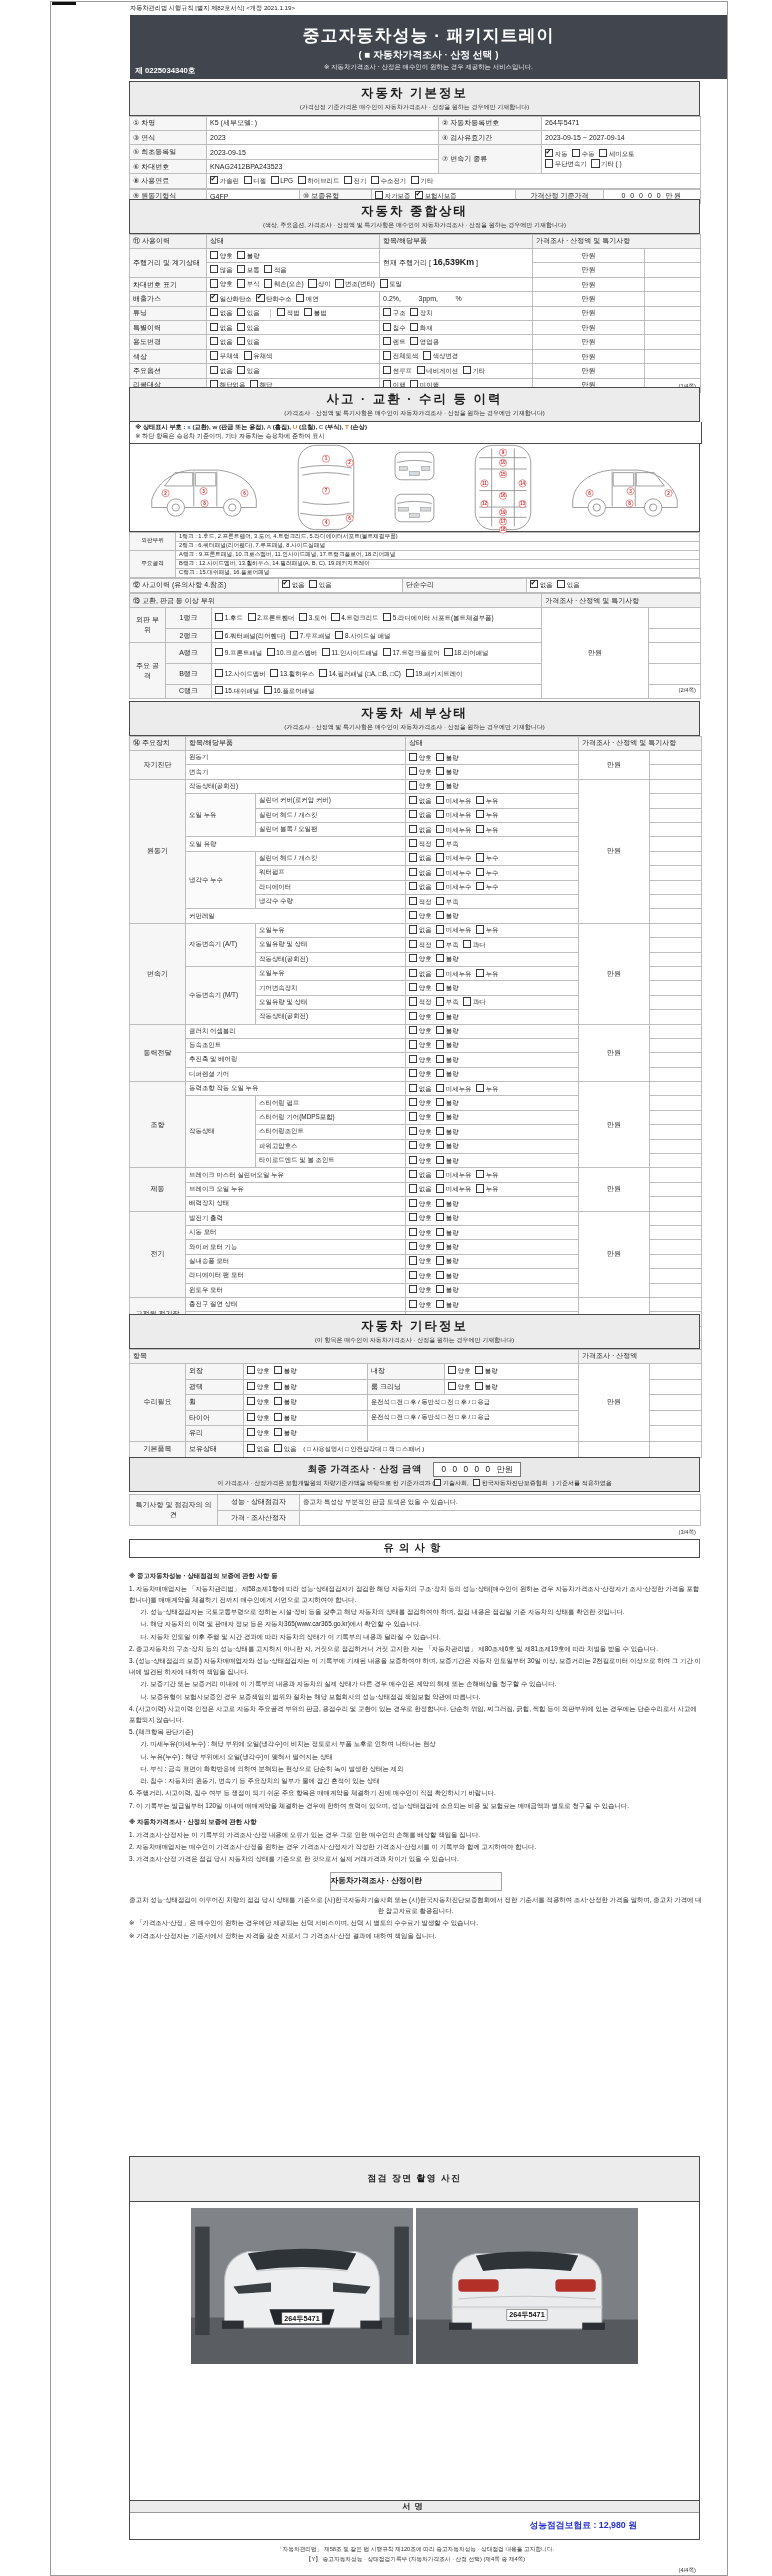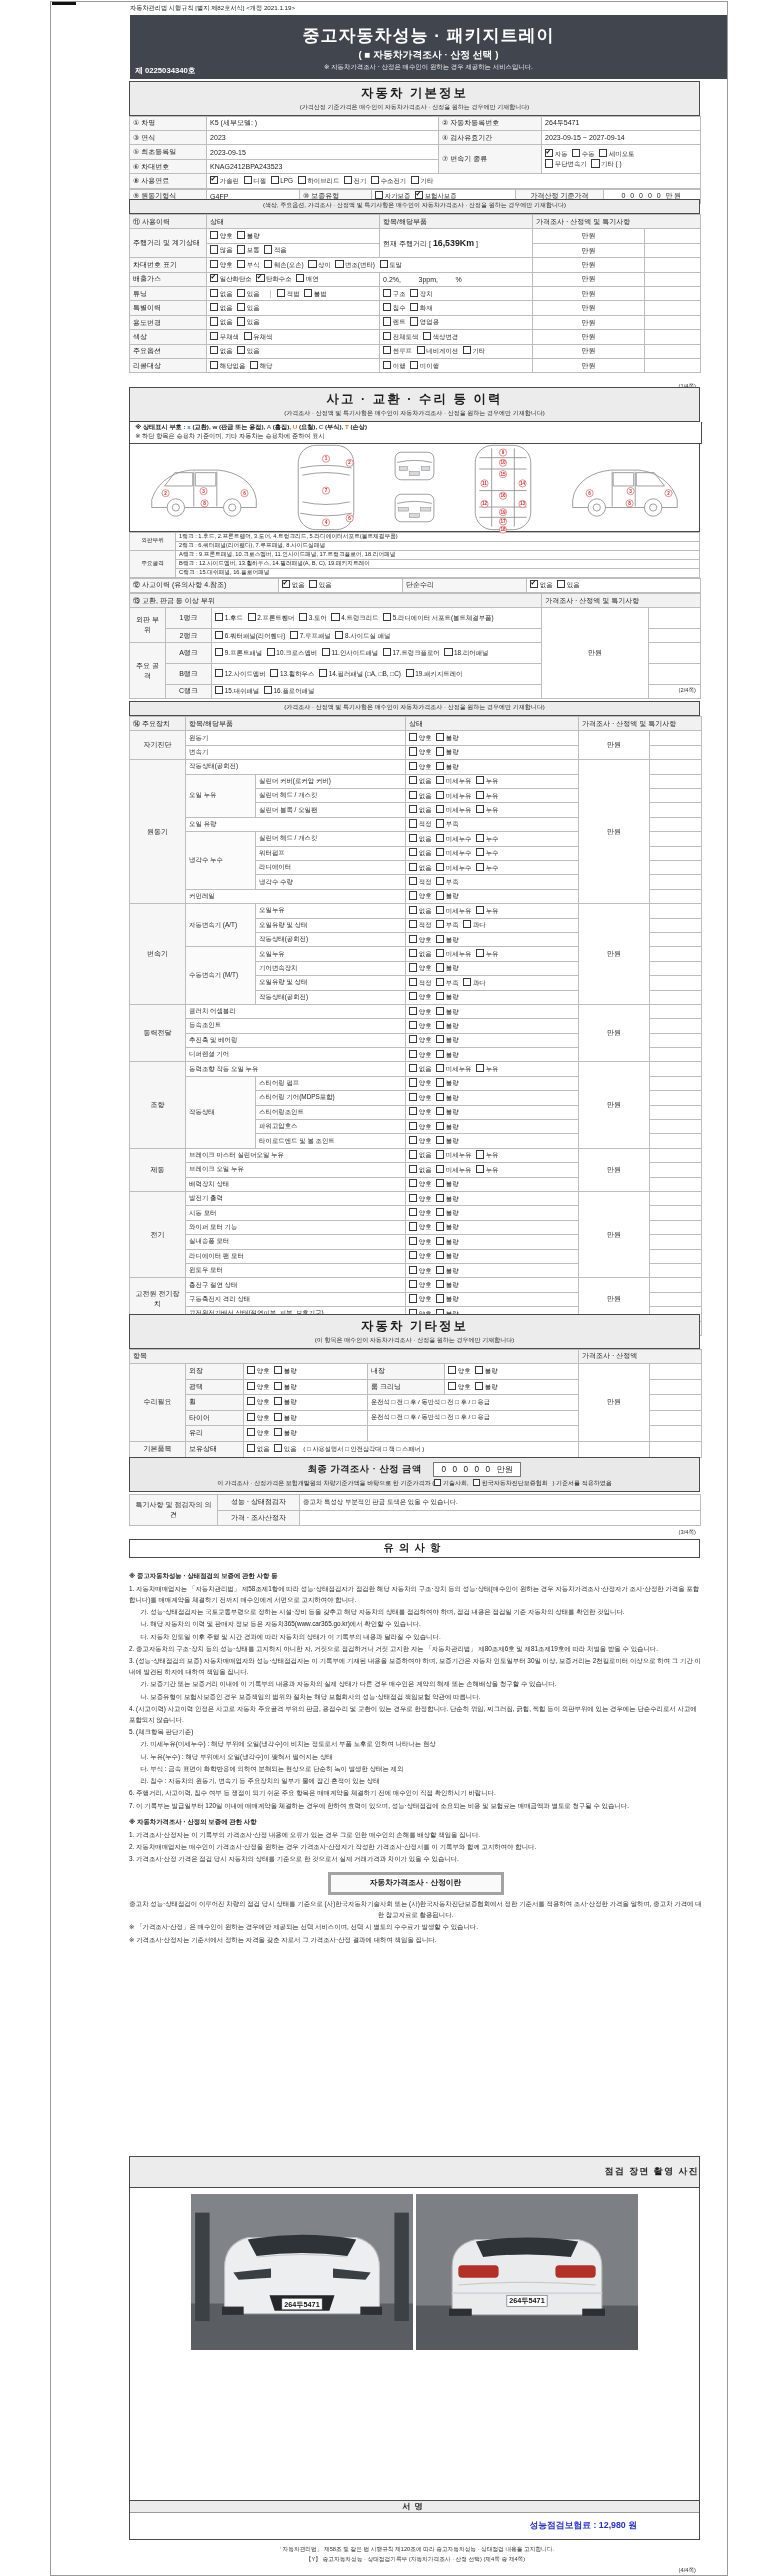--- a/index.html
+++ b/index.html
@@ -41,22 +41,22 @@
   .fp-lab{font-size:9.3px;font-weight:bold;letter-spacing:0.5px;margin-right:9.3px;}
   .fp-box{display:inline-block;border:0.5px solid #777;background:#fff;padding:1px 7.2px;font-size:8.2px;letter-spacing:2.1px;}
   .fp-note{font-size:6px;margin-top:2.1px;padding-bottom:3.1px;}
   .fp-note .cbl{font-size:6px;}
   .fp-note .cb{width:5.2px;height:5.2px;}
   .noticewrap{font-size:6.4px;line-height:10.8px;color:#222;}
   .ntitle{border:1px solid #4a4a4a;background:#fff;text-align:center;font-size:10.3px;font-weight:bold;letter-spacing:5.2px;padding:3.1px 0;width:569px;margin-bottom:13px;}
   .nintro{font-weight:bold;margin:2.1px 0;}
   .nitem{margin:1.5px 0;}
   .ind1{padding-left:11.3px;}
-  .nbox{border:3px solid #a3a3a3;display:block;width:170px;margin:7.2px auto 4.1px;text-align:center;font-weight:bold;font-size:7.7px;padding:3.1px 0;background:#fafafa;}
-  .photoband{background:#ececec;border:1px solid #4a4a4a;text-align:right;font-size:8.8px;font-weight:bold;letter-spacing:1.5px;padding:9px 0;width:569px;}
+  .nbox{border:1px solid #a3a3a3;display:block;width:170px;margin:7.2px auto 4.1px;text-align:left;font-weight:bold;font-size:7.7px;padding:3.1px 0;background:#fafafa;}
+  .photoband{background:#ececec;border:1px solid #4a4a4a;text-align:center;font-size:8.8px;font-weight:bold;letter-spacing:1.5px;padding:16px 0;width:569px;}
   .photoarea{border:1px solid #4a4a4a;border-top:none;background:#fff;width:569px;text-align:center;}
   .signbox{border:1px solid #4a4a4a;width:569px;}
   .signhd{background:#ececec;border-bottom:0.5px solid #9a9a9a;text-align:center;font-size:8.2px;font-weight:bold;letter-spacing:4.1px;padding:0 0;}
   .signbody{height:26px;position:relative;background:#fff;}
   .insfee{position:absolute;right:62px;top:7.2px;color:#2430c8;font-weight:bold;font-size:8.8px;}
   .footline{position:absolute;left:78px;width:573px;text-align:center;font-size:5.7px;color:#333;}
 </style>
 </head>
 <body>
 
@@ -132,20 +132,21 @@
         <td><span class="cbw"><span class="cb"></span><span class="cbl">자가보증</span></span><span class="cbw"><span class="cb on"></span><span class="cbl">보험사보증</span></span></td>
         <td class="lab" style="text-align:center;">가격산정 기준가격</td>
         <td style="text-align:center;letter-spacing:1.5px;"><span>0 0 0 0 0</span> <span>만원</span></td>
       </tr>
     </tbody>
       </table>
   </div>
 
   <div class="sec" style="top:197px;">
     <div class="sec-band">
+      <div class="sec-title">자동차 종합상태</div>
       <div class="sec-sub">(색상, 주요옵션, 가격조사 · 산정액 및 특기사항은 매수인이 자동차가격조사 · 산정을 원하는 경우에만 기재합니다)</div>
     </div>
     <table class="tbl" style="border-top:none;">
       <colgroup>
           <col style="width:77px">
           <col style="width:173px">
           <col style="width:153px">
           <col style="width:112px">
           <col style="width:56px">
         </colgroup>
@@ -427,20 +428,21 @@
         <td><span class="cbw"><span class="cb"></span><span class="cbl">15.대쉬패널</span></span><span class="cbw"><span class="cb"></span><span class="cbl">16.플로어패널</span></span></td>
         <td class="ex"></td>
       </tr>
     </tbody>
       </table>
   </div>
   <span class="pagemark" style="top:685px;">(2/4쪽)</span>
 
   <div class="sec" style="top:699px;">
     <div class="sec-band">
+      <div class="sec-title">자동차 세부상태</div>
       <div class="sec-sub">(가격조사 · 산정액 및 특기사항은 매수인이 자동차가격조사 · 산정을 원하는 경우에만 기재합니다)</div>
     </div>
     <table class="tbl" style="border-top:none;">
       <colgroup>
           <col style="width:56px">
           <col style="width:70px">
           <col style="width:150px">
           <col style="width:173px">
           <col style="width:71px">
           <col style="width:52px">

